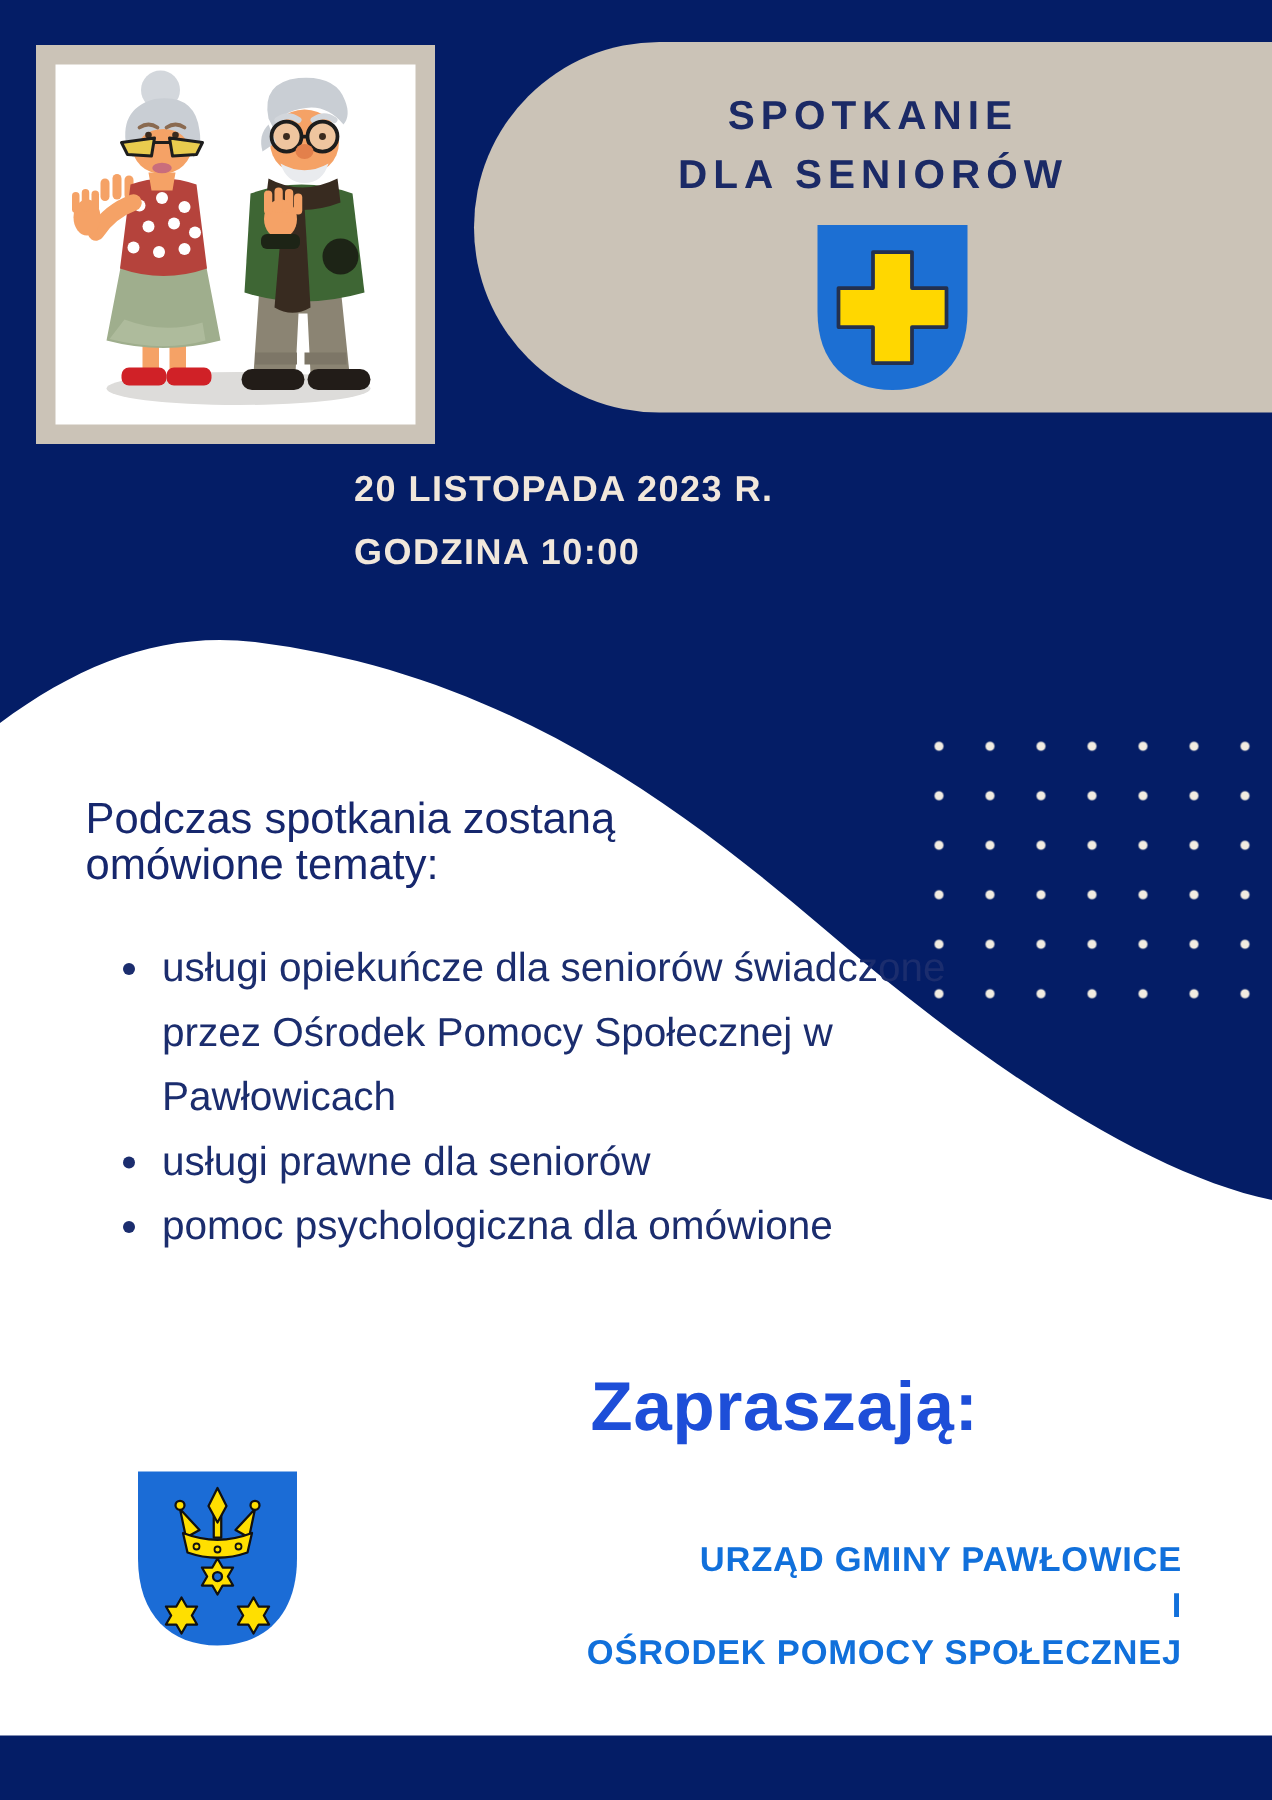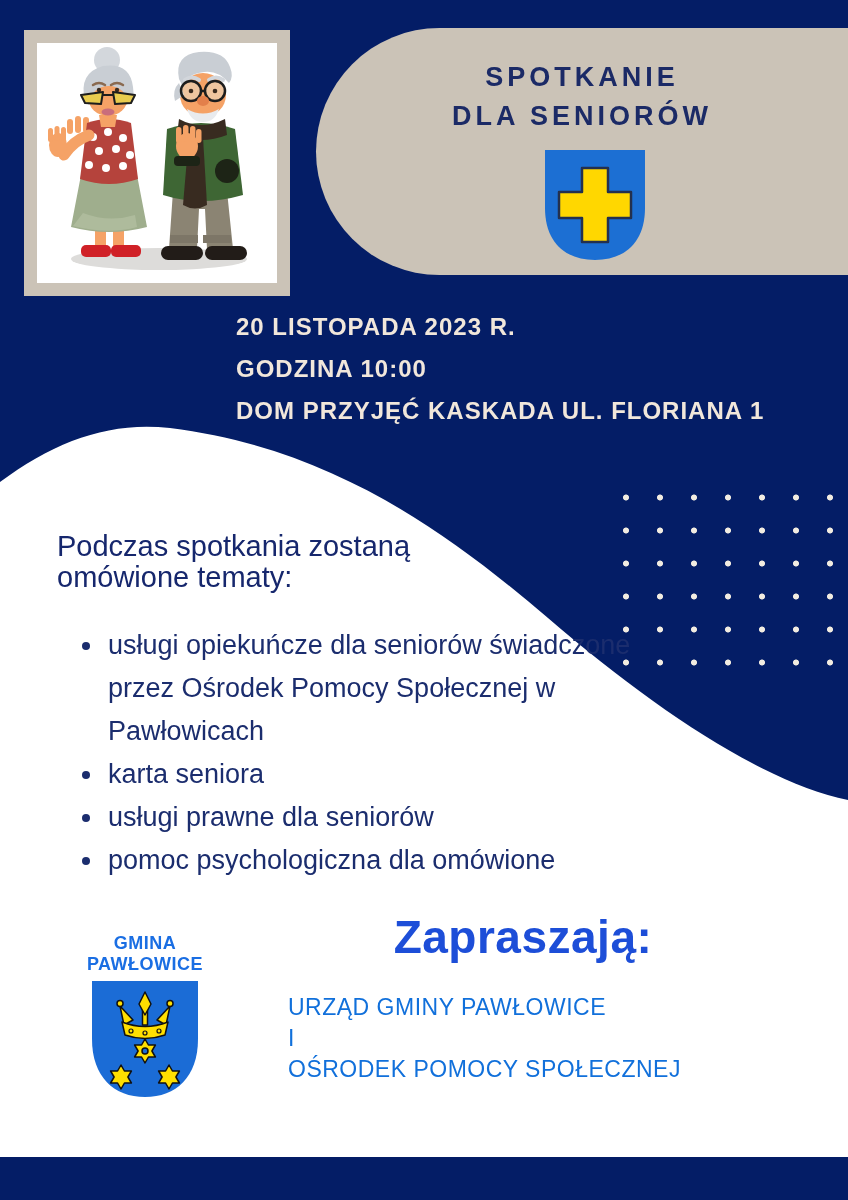--- a/index.html
+++ b/index.html
@@ -51,22 +51,22 @@
     position:absolute;left:40px;top:933px;width:210px;text-align:center;
     color:#1a6ee3;font-weight:bold;font-size:18px;line-height:21px;letter-spacing:0.5px;
   }
   .coat-of-arms{position:absolute;left:84px;top:975px;width:122px;height:136px;}
   
   .invite-heading{
     position:absolute;left:323px;top:910px;width:400px;text-align:center;
     color:#1d4ed8;font-weight:bold;font-size:46px;letter-spacing:0.5px;
   }
   .invite-orgs{
-    position:absolute;left:288px;top:992px;width:500px;text-align:left;
-    color:#1170db;font-weight:normal;font-size:23px;line-height:31px;
+    position:absolute;left:288px;top:1024px;width:500px;text-align:right;
+    color:#1170db;font-weight:bold;font-size:23px;line-height:31px;
     letter-spacing:0.5px;white-space:nowrap;
   }
   .footer-bar{position:absolute;left:0;bottom:0;width:848px;height:43px;background:#041d66;}
 </style>
 </head>
 <body>
 
 <div class="poster">
 
   <svg class="bg-layer" viewBox="0 0 848 1200" preserveAspectRatio="none">
@@ -173,47 +173,38 @@
           <path d="M66 52 h10" stroke="#1d1d1d" stroke-width="2"></path>
           <ellipse cx="71" cy="69" rx="6.5" ry="3.5" fill="#c96d7c"></ellipse>
         </g>
       </svg>
     </div>
   </div>
 
   <div class="event-block">
     <div>20 LISTOPADA 2023 R.</div>
     <div>GODZINA 10:00</div>
-    <div>DOM PRZYJĘĆ KASKADA UL. FLORIANA 1</div>
   </div>
 
   <div class="agenda-heading">Podczas spotkania zostaną omówione tematy:</div>
   <div class="agenda-list">
     <div class="agenda-item">
       <span class="bullet-dot"></span>
       <div class="agenda-text">usługi opiekuńcze dla seniorów świadczone przez Ośrodek Pomocy Społecznej w Pawłowicach</div>
     </div>
     <div class="agenda-item">
       <span class="bullet-dot"></span>
-      <div class="agenda-text">karta seniora</div>
-    </div>
-    <div class="agenda-item">
-      <span class="bullet-dot"></span>
       <div class="agenda-text">usługi prawne dla seniorów</div>
     </div>
     <div class="agenda-item">
       <span class="bullet-dot"></span>
       <div class="agenda-text">pomoc psychologiczna dla omówione</div>
     </div>
   </div>
 
-  <div class="gmina-label">
-    <div>GMINA</div>
-    <div>PAWŁOWICE</div>
-  </div>
   <svg class="coat-of-arms" viewBox="0 0 122 136">
     <path d="M8 6 H114 V64 C114 102 92 122 61 122 C30 122 8 102 8 64 Z" fill="#1b6cd6"></path>
 
     <g stroke="#111111" stroke-width="1.5" fill="#ffdf00" stroke-linejoin="round">
       <path d="M40 50 L36 31 L49 45 Z"></path>
       <circle cx="36" cy="28.5" r="3"></circle>
       <path d="M82 50 L86 31 L73 45 Z"></path>
       <circle cx="86" cy="28.5" r="3"></circle>
       <rect x="58.5" y="34" width="5" height="16"></rect>
       <path d="M61 17 L67 29 L61 40 L55 29 Z"></path>

